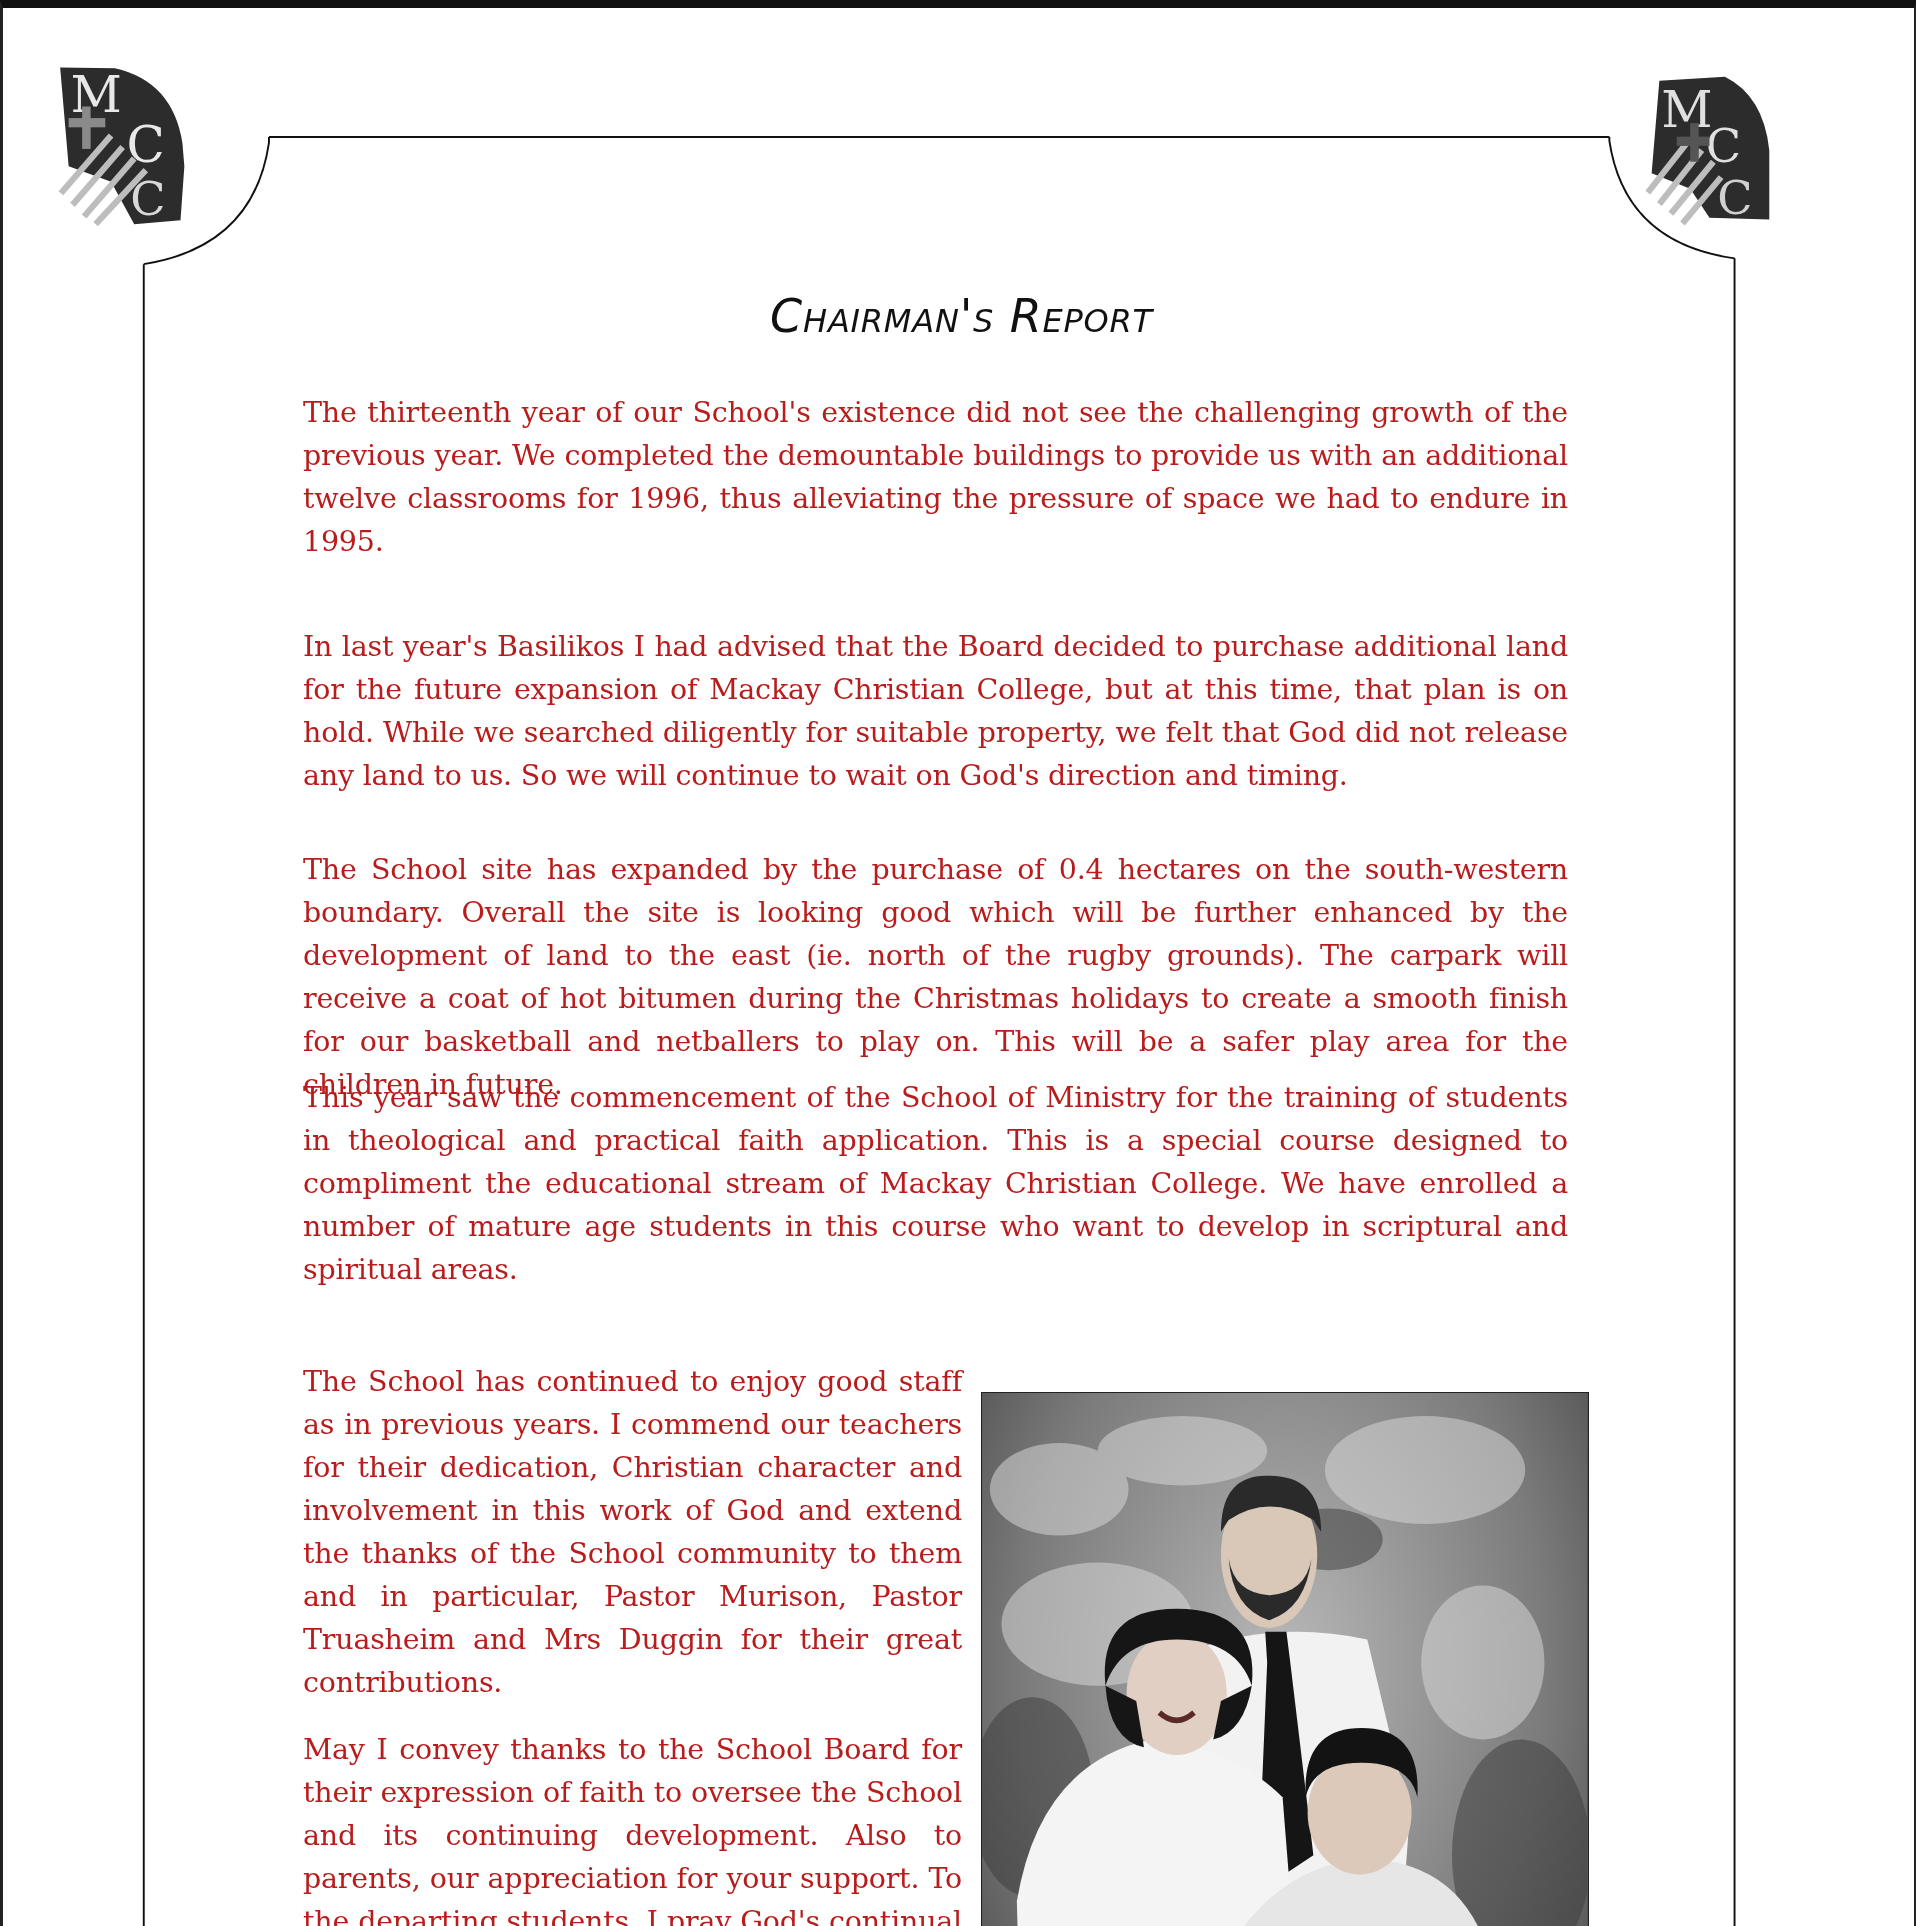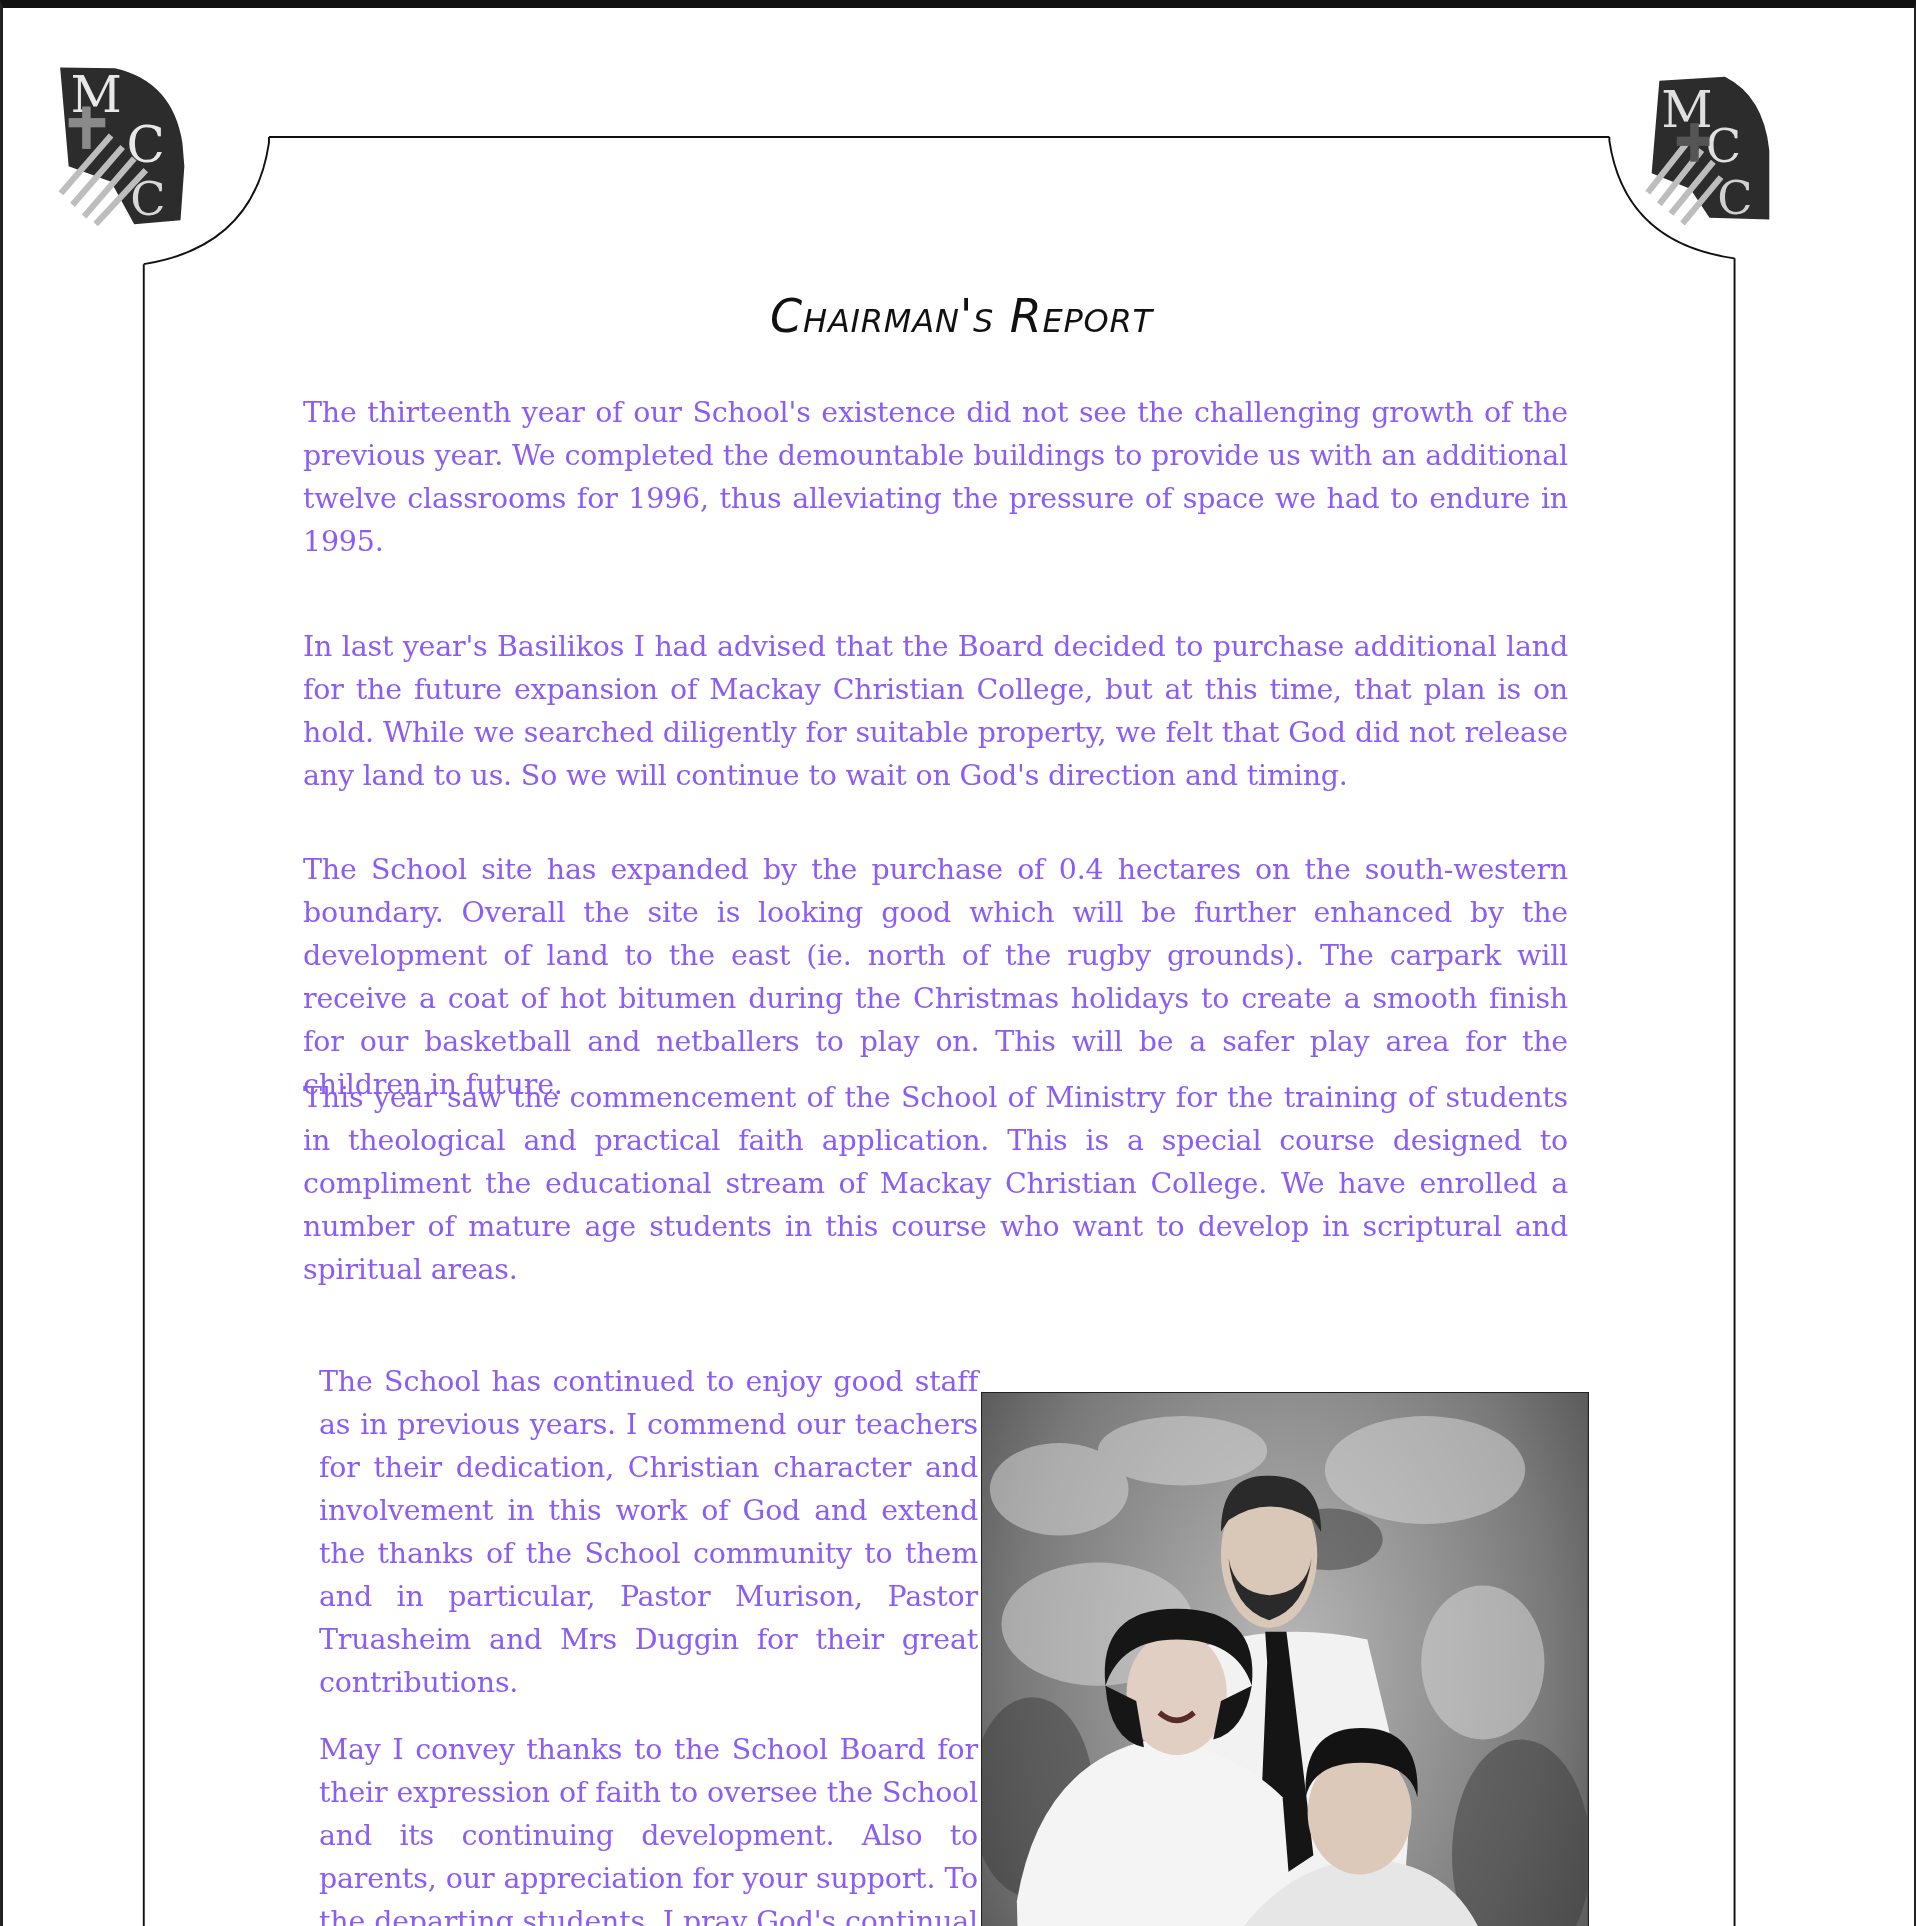--- a/index.html
+++ b/index.html
@@ -24,26 +24,26 @@
     letter-spacing: 0.8px;
     color: #111;
     font-variant: small-caps;
     font-weight: normal;
   }
   .body-text {
     position: absolute;
     font-family: "DejaVu Serif", serif;
     font-size: 28.5px;
     line-height: 43px;
-    color: #8b5cf6;
+    color: #b91c1c;
     text-align: justify;
     letter-spacing: -0.2px;
   }
   .full { left: 300px; width: 1265px; }
-  .narrow { left: 316px; width: 659px; }
+  .narrow { left: 300px; width: 659px; }
   .para { margin: 0; }
   .photo {
     position: absolute; left: 978px; top: 1384px; width: 608px; height: 908px;
     border: 1.5px solid #222; box-sizing: border-box; overflow: hidden;
     background: #555;
   }
 </style>
 </head>
 <body>
 

